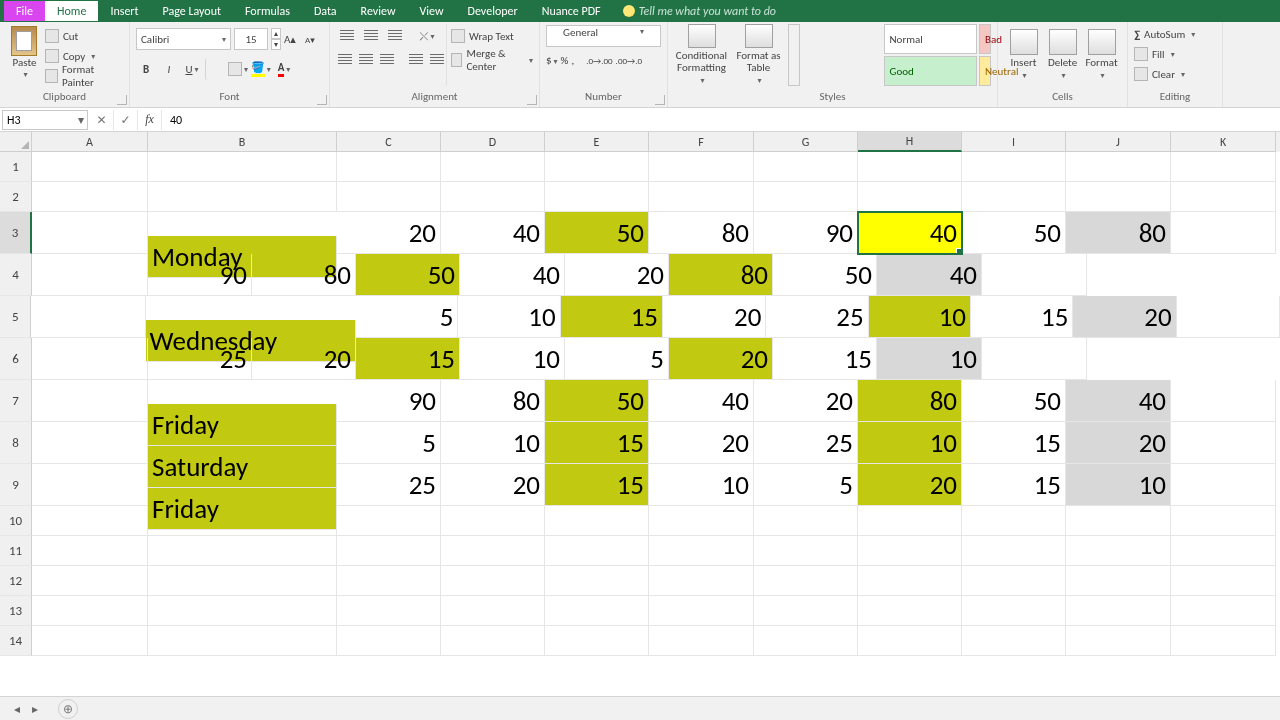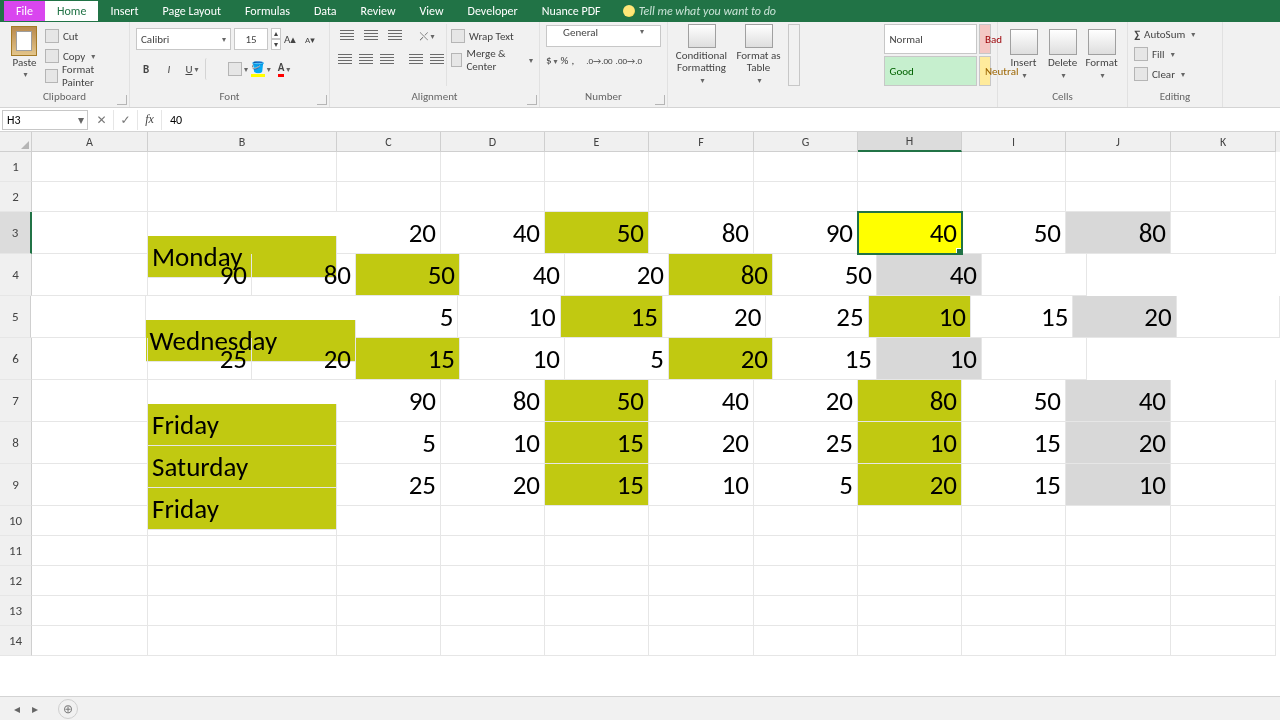--- a/index.html
+++ b/index.html
@@ -276,20 +276,21 @@
           <span class="dropdd">▾</span>
         </div>
       <div class="gallery">
         <div class="swatch sw-normal">Normal</div>
         <div class="swatch sw-bad">Bad</div>
         <div class="scroll"></div>
         <div class="swatch sw-good">Good</div>
         <div class="swatch sw-neutral">Neutral</div>
       </div>
     </div>
+    <div class="title">Styles</div>
   </div>
 
   <div class="group cells">
     <div class="cellsrow">
       <div class="bigbtn">
           <div class="bigicon"></div>
           <span>Insert</span>
           <span class="dropdd">▾</span>
         </div>
       <div class="bigbtn">

